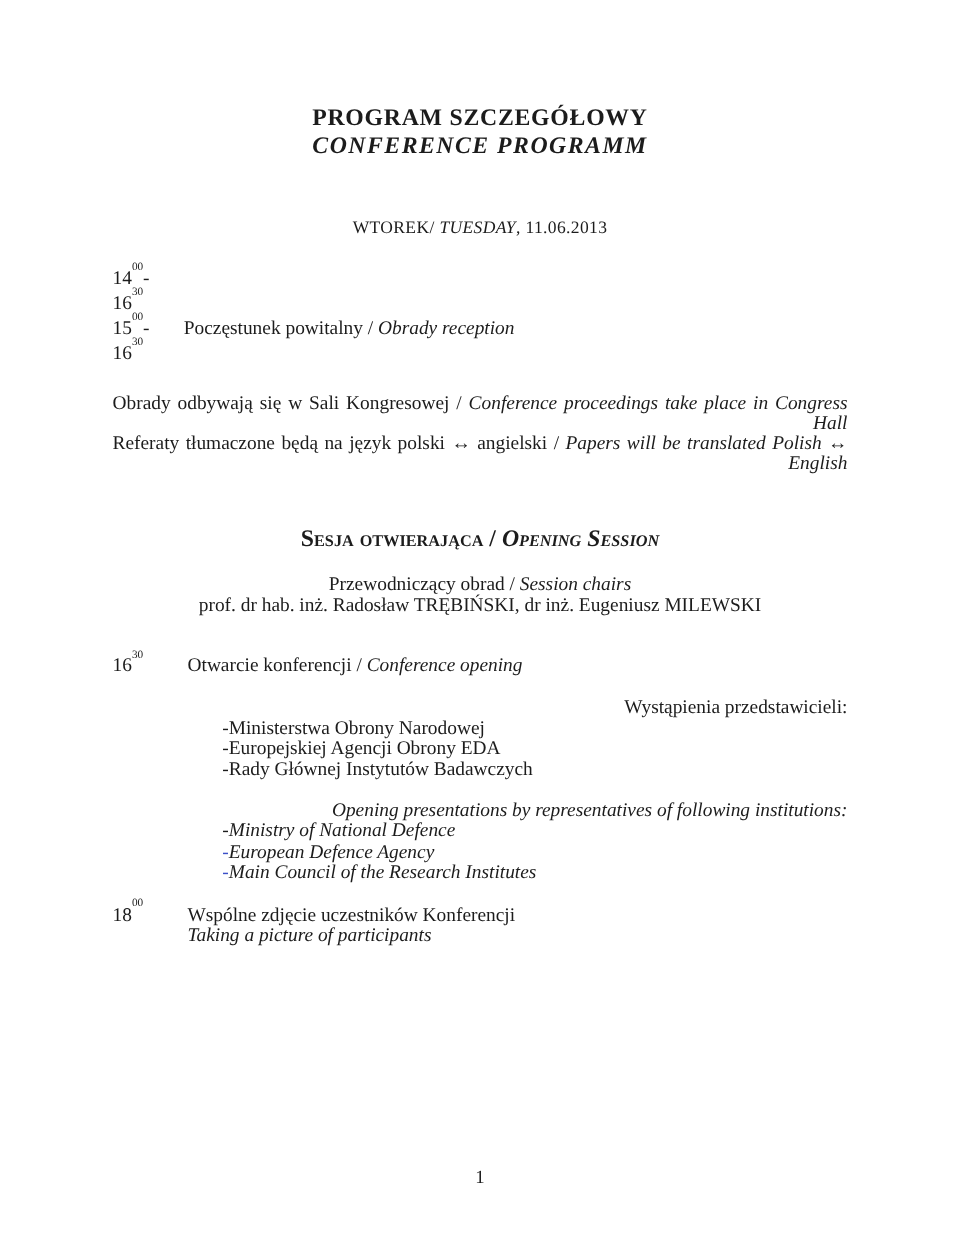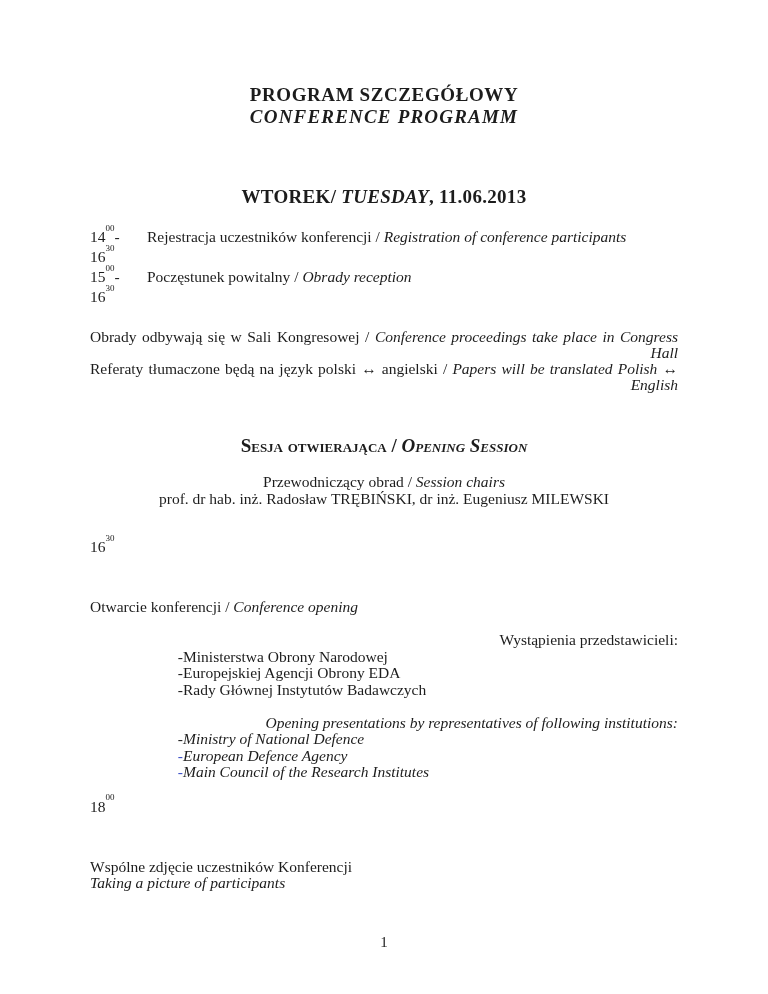--- a/index.html
+++ b/index.html
@@ -10,37 +10,37 @@
     color: #1c1c1c;
     -webkit-font-smoothing: antialiased;
   }
   .page { position: relative; width: 760px; height: 994px; overflow: hidden; background: #fff; padding-left: 22px; }
   .content { position: absolute; left: 90px; top: 0; width: 588px; }
 
   .title-block { margin-top: 84px; text-align: center; line-height: 22px; }
   .title-pl { font-size: 19px; font-weight: bold; letter-spacing: 0.6px; }
   .title-en { font-size: 19px; font-weight: bold; font-style: italic; letter-spacing: 1.2px; }
 
-  .day-heading { margin-top: 58px; text-align: center; font-size: 19px; font-weight: bold; line-height: 22px; letter-spacing: 0.3px; }
+  .day-heading { margin-top: 44px; text-align: center; font-size: 14px; font-weight: normal; line-height: 22px; letter-spacing: 0.3px; }
   .italic { font-style: italic; }
 
   .reg-block { margin-top: 19px; font-size: 15.5px; }
   .reg-row { display: flex; line-height: 20px; }
   .time-cell { width: 57px; flex: 0 0 57px; }
   sup.mins { font-size: 0.58em; position: relative; top: -0.55em; line-height: 0; }
 
   .notes { margin-top: 22px; font-size: 15.5px; line-height: 16px; }
   .note-line-just { text-align: justify; text-align-last: justify; }
   .note-line-right { text-align: right; font-style: italic; }
 
   .session-heading { margin-top: 42px; text-align: center; font-size: 19px; font-weight: bold; font-variant: small-caps; line-height: 22px; }
   .chairs { margin-top: 17px; text-align: center; font-size: 15.5px; line-height: 16.5px; }
 
   .schedule { margin-top: 32px; font-size: 15.5px; line-height: 16.5px; }
-  .sched-row { display: flex; flex-direction: column; }
+  .sched-row { display: flex; }
   .sched-time { width: 60px; flex: 0 0 60px; }
   .sched-body { flex: 1; }
   .sub-block { margin-left: 60px; }
   .gap-1 { margin-top: 16.5px; text-align: right; }
   .gap-2 { margin-top: 18px; }
   .list-item { display: flex; }
   .list-item .dash { width: 23px; flex: 0 0 23px; padding-left: 10px; box-sizing: content-box; }
   .list-item .dash { padding-left: 10px; width: 13px; flex-basis: 23px; }
   [data-dash="blue"] { color: #3c50c8; }
   [data-dash="black"] { color: #1c1c1c; }
@@ -56,21 +56,20 @@
     <div class="title-block">
       <div class="title-pl">PROGRAM SZCZEGÓŁOWY</div>
       <div class="title-en">CONFERENCE PROGRAMM</div>
     </div>
 
     <div class="day-heading"><span>WTOREK/ </span><span class="italic">TUESDAY</span><span>, 11.06.2013</span></div>
 
     <div class="reg-block">
       <div class="reg-row">
         <span class="time-cell"><span>14</span><sup class="mins">00</sup><span>- 16</span><sup class="mins">30</sup></span>
-        <span><span>Rejestracja uczestników konferencji / </span><span class="italic">Registration of conference participants</span></span>
       </div>
       <div class="reg-row">
         <span class="time-cell"><span>15</span><sup class="mins">00</sup><span>- 16</span><sup class="mins">30</sup></span>
         <span><span>Poczęstunek powitalny / </span><span class="italic">Obrady reception</span></span>
       </div>
     </div>
 
     <div class="notes">
       <div class="note-line-just"><span>Obrady odbywają się w Sali Kongresowej / </span><span class="italic">Conference proceedings take place in Congress</span></div>
       <div class="note-line-right">Hall</div>

